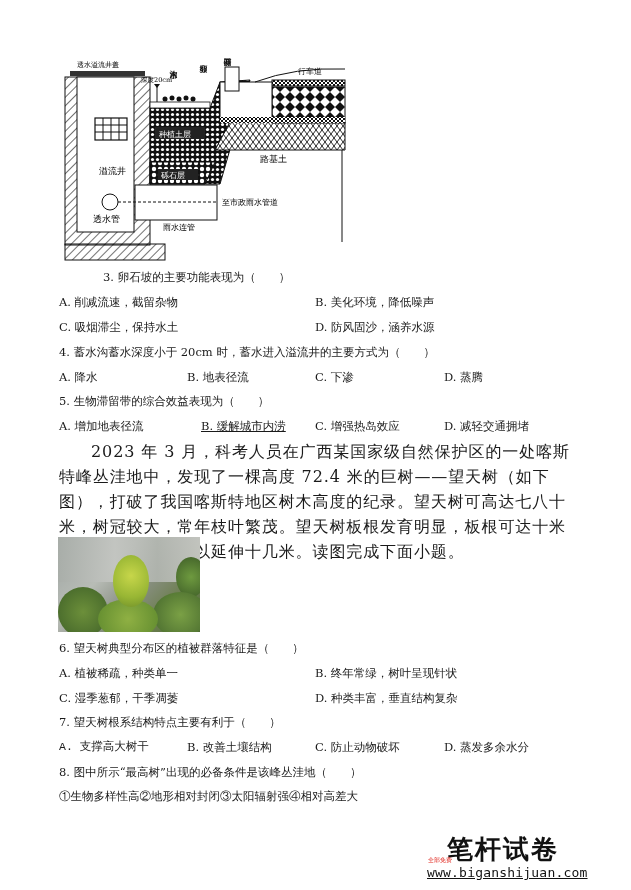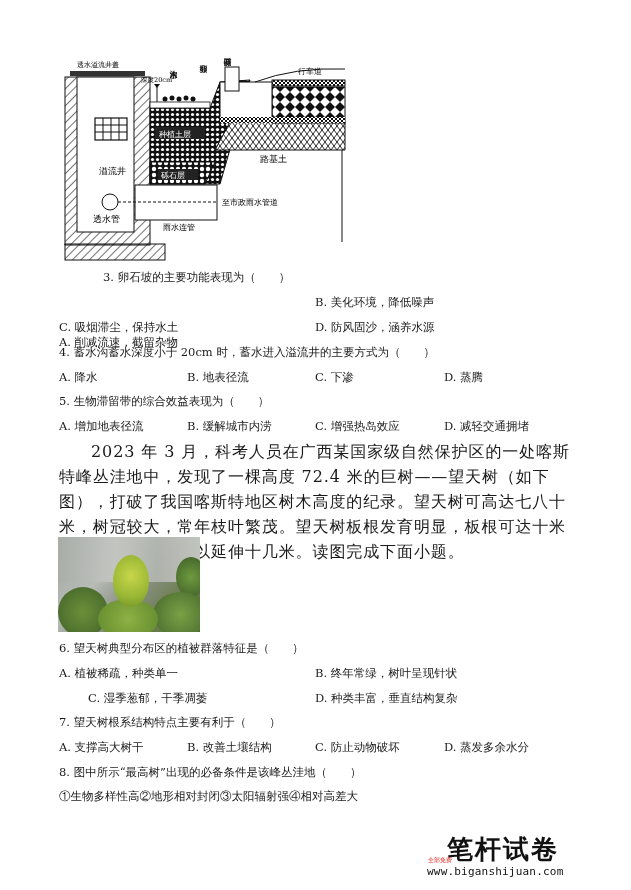--- a/index.html
+++ b/index.html
@@ -20,21 +20,21 @@
            background:radial-gradient(circle,#6c8f3a,#3f6128); }
   .photo .canopy4 { position:absolute; left:95px; top:55px; width:55px; height:45px; border-radius:50%;
            background:radial-gradient(circle,#7aa045,#44662c); }
   .photo .canopy5 { position:absolute; left:118px; top:20px; width:30px; height:40px; border-radius:50%;
            background:radial-gradient(circle,#6e9a3f,#3d5c27); }
   .watermark-title { position:absolute; left:447px; top:832px; font-family:"DejaVu Sans","Liberation Sans",sans-serif;
            font-size:26px; font-weight:bold; letter-spacing:2px; color:#111; }
   .watermark-badge { position:absolute; left:428px; top:856px; font-family:"DejaVu Sans",sans-serif;
            font-size:6px; color:#e0231b; }
   .watermark-url { position:absolute; left:427px; top:865px; font-family:"DejaVu Sans Mono","Liberation Mono",monospace;
-           font-size:11px; color:#111; letter-spacing:0.2px; }
+           font-size:13px; color:#111; letter-spacing:0.2px;text-decoration:underline; }
   svg text { font-family:"DejaVu Serif","Liberation Serif",serif; }
 </style>
 </head>
 <body>
 
 <div class="diagram">
   <svg width="300" height="240" viewBox="0 0 300 240" xmlns="http://www.w3.org/2000/svg">
     <defs>
       <pattern id="hatch" width="6" height="6" patternUnits="userSpaceOnUse" patternTransform="rotate(45)">
         <line x1="0" y1="0" x2="0" y2="6" stroke="#111" stroke-width="1.2"></line>
@@ -119,56 +119,56 @@
     <rect x="165" y="95" width="125" height="6" fill="url(#checker)"></rect>
     <text x="243" y="52" font-size="8">行车道</text>
     <path d="M200,60 Q240,45 290,47" fill="none" stroke="#111"></path>
 
     <rect x="170" y="45" width="14" height="24" fill="#fff" stroke="#111"></rect>
     <text x="172" y="30" font-size="8" writing-mode="tb">开口侧石</text>
   </svg>
 </div>
 
 <div class="line" style="left:59px;top:270px;margin-left:44px;">3. 卵石坡的主要功能表现为（　　）</div>
-<div class="line" style="left:59px;top:295px;margin-top:40px;">A. 削减流速，截留杂物</div>
+<div class="line" style="left:59px;top:295px;">A. 削减流速，截留杂物</div>
 <div class="line" style="left:315px;top:295px;">B. 美化环境，降低噪声</div>
 <div class="line" style="left:59px;top:320px;">C. 吸烟滞尘，保持水土</div>
 <div class="line" style="left:315px;top:320px;">D. 防风固沙，涵养水源</div>
 
 <div class="line" style="left:59px;top:345px;text-align:center;">4. 蓄水沟蓄水深度小于 20cm 时，蓄水进入溢流井的主要方式为（　　）</div>
 <div class="line" style="left:59px;top:370px;">A. 降水</div>
 <div class="line" style="left:187px;top:370px;">B. 地表径流</div>
 <div class="line" style="left:315px;top:370px;">C. 下渗</div>
 <div class="line" style="left:444px;top:370px;">D. 蒸腾</div>
 
 <div class="line" style="left:59px;top:394px;">5. 生物滞留带的综合效益表现为（　　）</div>
 <div class="line" style="left:59px;top:419px;">A. 增加地表径流</div>
-<div class="line" style="left:187px;top:419px;">B. 缓解城市内涝</div>
+<div class="line" style="left:201px;top:419px;text-decoration:underline;">B. 缓解城市内涝</div>
 <div class="line" style="left:315px;top:419px;">C. 增强热岛效应</div>
 <div class="line" style="left:444px;top:419px;">D. 减轻交通拥堵</div>
 
 <div class="para" style="top:439px;">2023 年 3 月，科考人员在广西某国家级自然保护区的一处喀斯特峰丛洼地中，发现了一棵高度 72.4 米的巨树——望天树（如下图），打破了我国喀斯特地区树木高度的纪录。望天树可高达七八十米，树冠较大，常年枝叶繁茂。望天树板根发育明显，板根可达十米之高，往地下还可以延伸十几米。读图完成下面小题。</div>
 
 <div class="photo">
   <div class="rock"></div>
   <div class="canopy5"></div>
   <div class="canopy3"></div>
   <div class="canopy4"></div>
   <div class="canopy2"></div>
   <div class="canopy1"></div>
 </div>
 
 <div class="line" style="left:59px;top:641px;">6. 望天树典型分布区的植被群落特征是（　　）</div>
 <div class="line" style="left:59px;top:666px;">A. 植被稀疏，种类单一</div>
 <div class="line" style="left:315px;top:666px;">B. 终年常绿，树叶呈现针状</div>
-<div class="line" style="left:59px;top:691px;margin-left:29px;">C. 湿季葱郁，干季凋萎</div>
+<div class="line" style="left:59px;top:691px;">C. 湿季葱郁，干季凋萎</div>
 <div class="line" style="left:315px;top:691px;">D. 种类丰富，垂直结构复杂</div>
 
 <div class="line" style="left:59px;top:715px;">7. 望天树根系结构特点主要有利于（　　）</div>
-<div class="line" style="left:59px;top:740px;">A. 支撑高大树干</div>
+<div class="line" style="left:59px;top:740px;font-family:Liberation Mono, monospace;">A. 支撑高大树干</div>
 <div class="line" style="left:187px;top:740px;">B. 改善土壤结构</div>
 <div class="line" style="left:315px;top:740px;">C. 防止动物破坏</div>
 <div class="line" style="left:444px;top:740px;">D. 蒸发多余水分</div>
 
 <div class="line" style="left:59px;top:765px;">8. 图中所示“最高树”出现的必备条件是该峰丛洼地（　　）</div>
 <div class="line" style="left:59px;top:789px;">①生物多样性高②地形相对封闭③太阳辐射强④相对高差大</div>
 
 <div class="watermark-title">笔杆试卷</div>
 <div class="watermark-badge">全部免费</div>
 <div class="watermark-url">www.biganshijuan.com</div>

